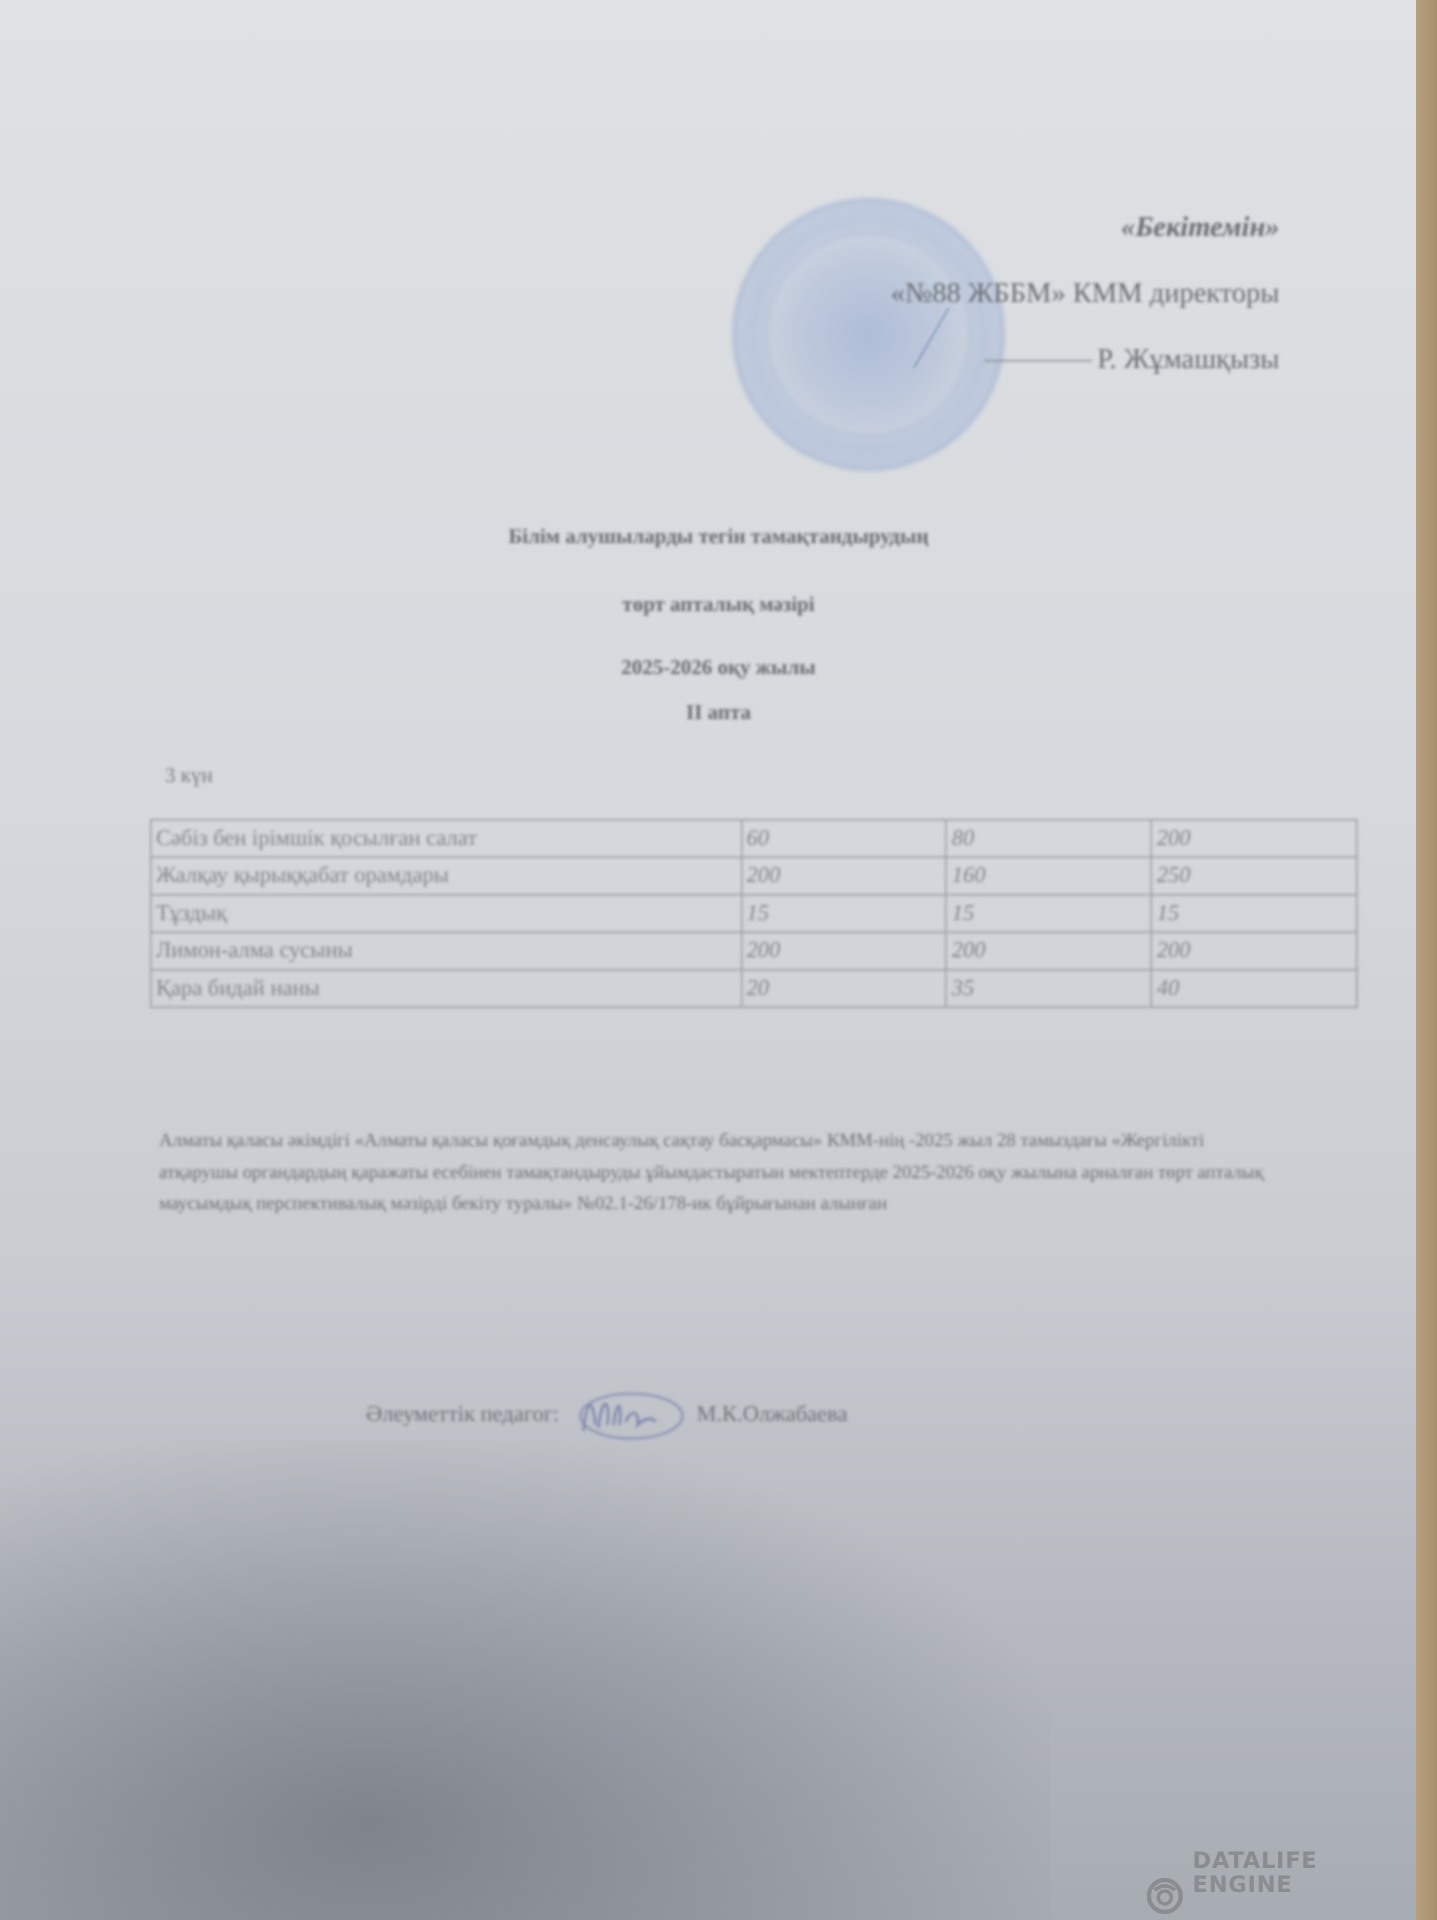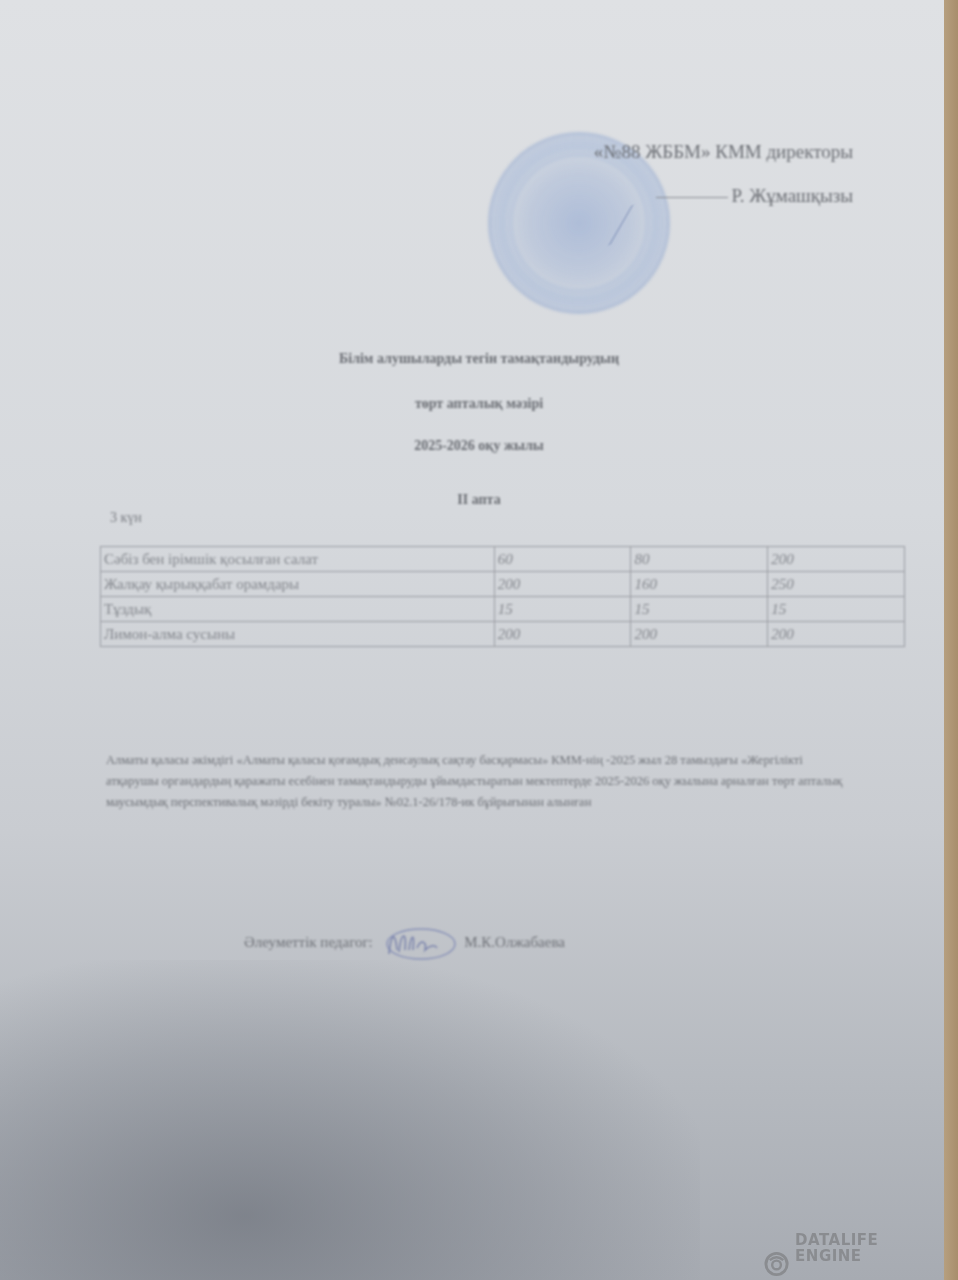--- a/index.html
+++ b/index.html
@@ -66,28 +66,29 @@
 </head>
 <body>
 
 <div class="paper">
   <div class="shadow"></div>
 
   <div class="stamp"></div>
   <div class="signature-dir"></div>
 
   <div class="approval blur">
+    <div class="title">«Бекітемін»</div>
     <div>«№88 ЖББМ» КММ директоры</div>
     <div><span class="line"></span><span>Р. Жұмашқызы</span></div>
   </div>
 
   <div class="heading blur" style="top:396px;">төрт апталық мәзірі</div>
   <div class="heading blur" style="top:351px;">Білім алушыларды тегін тамақтандырудың</div>
   <div class="heading blur" style="top:438px;">2025-2026 оқу жылы</div>
-  <div class="heading blur" style="top:492px;">II апта</div>
+  <div class="heading blur" style="top:468px;">II апта</div>
 
   <div class="day-label blur">3 күн</div>
 
   <table class="menu blur">
     <tbody>
       <tr>
         <td class="dish">Сәбіз бен ірімшік қосылған салат</td>
         <td class="num">60</td>
         <td class="num">80</td>
         <td class="num">200</td>
@@ -102,20 +103,26 @@
         <td class="dish">Тұздық</td>
         <td class="num">15</td>
         <td class="num">15</td>
         <td class="num">15</td>
       </tr>
       <tr>
         <td class="dish">Лимон-алма сусыны</td>
         <td class="num">200</td>
         <td class="num">200</td>
         <td class="num">200</td>
+      </tr>
+      <tr>
+        <td class="dish">Қара бидай наны</td>
+        <td class="num">20</td>
+        <td class="num">35</td>
+        <td class="num">40</td>
       </tr>
     </tbody>
   </table>
 
   <div class="note blur">Алматы қаласы әкімдігі «Алматы қаласы қоғамдық денсаулық сақтау басқармасы» КММ-нің -2025 жыл 28 тамыздағы «Жергілікті атқарушы органдардың қаражаты есебінен тамақтандыруды ұйымдастыратын мектептерде 2025-2026 оқу жылына арналған төрт апталық маусымдық перспективалық мәзірді бекіту туралы» №02.1-26/178-ик бұйрығынан алынған</div>
 
   <div class="signoff blur">
     <span>Әлеуметтік педагог:</span>
     <span class="sig">
       <svg width="76" height="40" viewBox="0 0 76 40">

